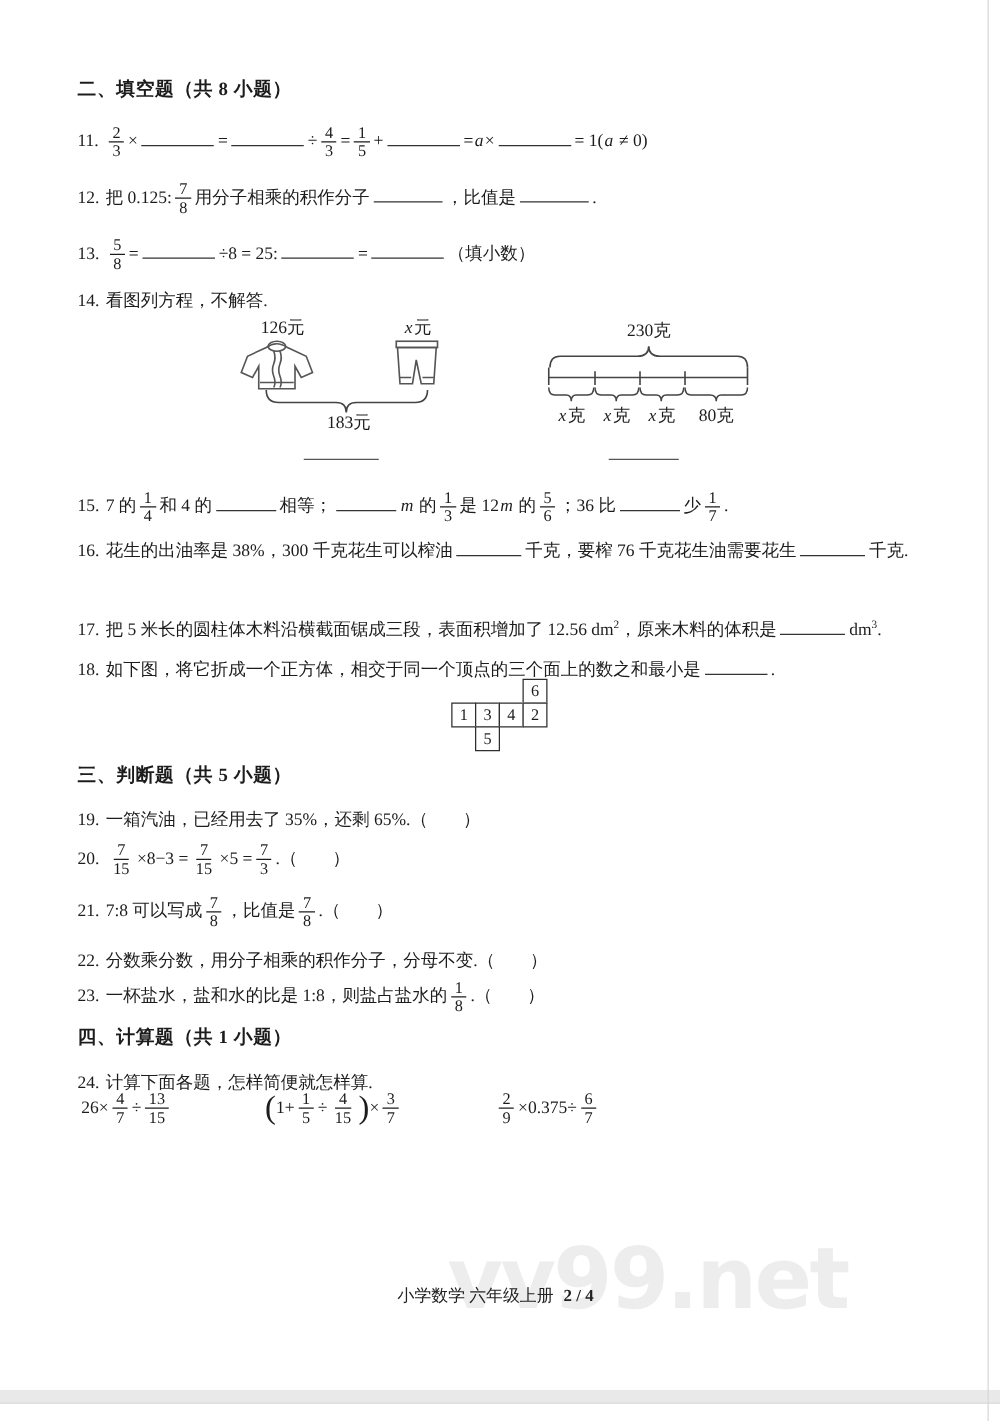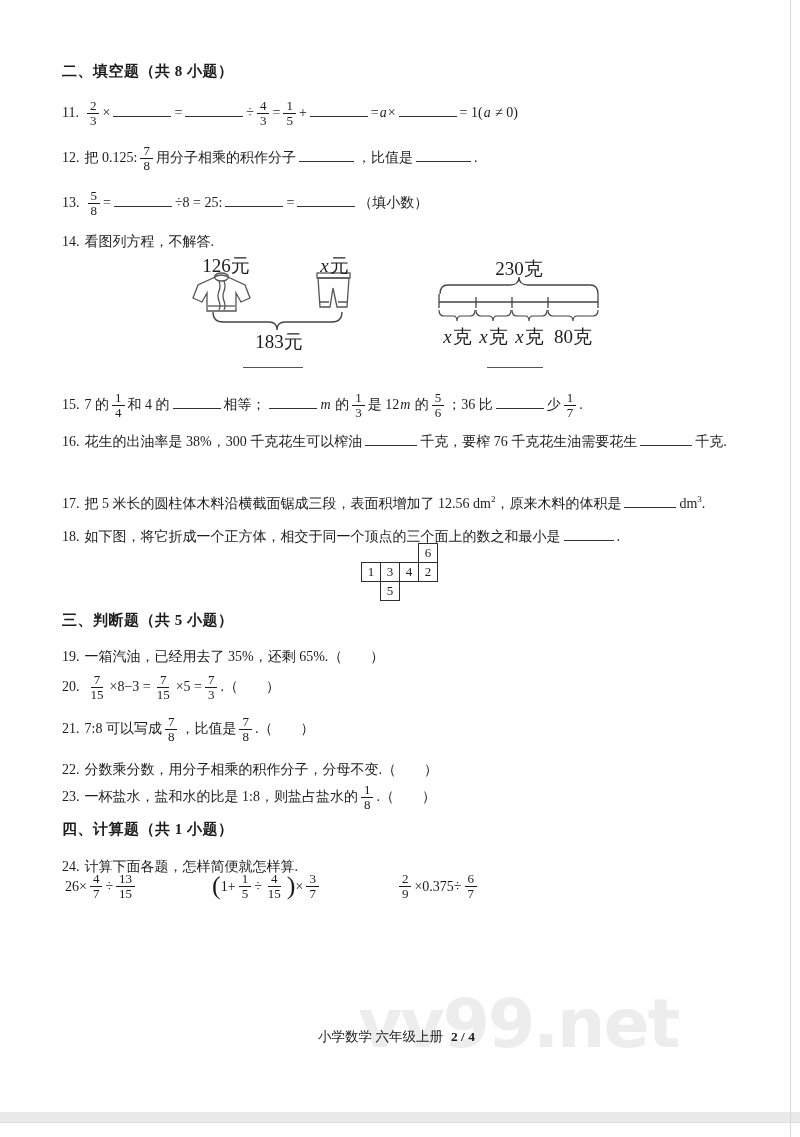--- a/index.html
+++ b/index.html
@@ -15,21 +15,21 @@
   .frac{display:inline-flex;flex-direction:column;align-items:center;vertical-align:middle;
         margin:0 3px;line-height:1.1;font-size:13px;}
   .frac .num{padding:0 3px;border-bottom:1px solid #1c1c1c;}
   .frac .den{padding:0 3px;}
   .blank{display:inline-block;height:13px;border-bottom:1px solid #333;margin:0 3px;}
   sup{font-size:9px;}
   .bigp{font-size:26px;font-weight:400;vertical-align:middle;line-height:1;position:relative;top:-1px;}
   
   .fig14{position:absolute;left:0;top:248px;width:800px;height:132px;}
   .fig14 svg{position:absolute;left:0;top:0;}
-  .figlabel{position:absolute;transform:translateX(-50%);font-size:19px;white-space:nowrap;}
+  .figlabel{position:absolute;transform:translateX(-50%);font-size:14px;white-space:nowrap;}
   .ansline{position:absolute;border-bottom:1px solid #555;height:1px;}
   
   .net{position:absolute;left:361px;top:543px;width:80px;height:60px;}
   .ncell{position:absolute;width:20px;height:20px;border:1.4px solid #2e2e2e;box-sizing:border-box;
          display:flex;align-items:center;justify-content:center;font-size:13px;background:#fff;}
   
   .exprrow{position:absolute;left:65px;top:872px;display:flex;gap:74px;font-size:14px;align-items:center;}
   .expr{display:inline-flex;align-items:center;}
   
   .watermark{position:absolute;left:358px;top:984px;z-index:0;

